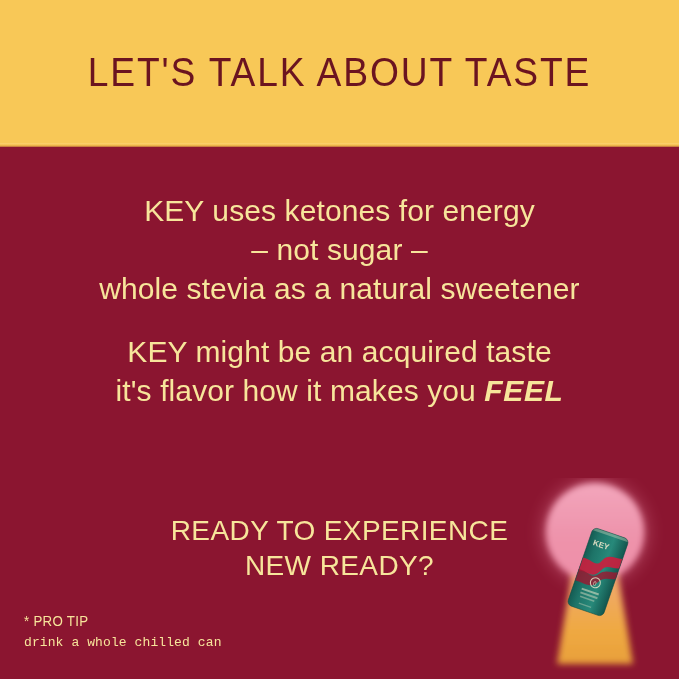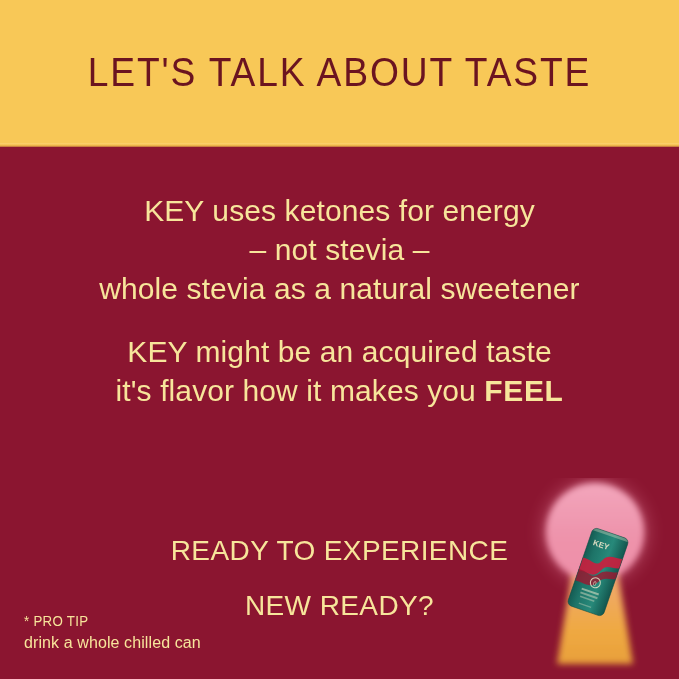--- a/index.html
+++ b/index.html
@@ -94,48 +94,49 @@
     width: 679px;
     text-align: center;
     color: #F7E59B;
     font-family: "Liberation Sans", sans-serif;
     font-size: 28px;
     font-weight: 400;
     line-height: 35px;
     letter-spacing: 0.4px;
     z-index: 6;
   }
-  .cta .line { display: block; white-space: nowrap; margin-top: 20px; }
+  .cta .line { display: block; white-space: nowrap; }
 
   .protip {
     position: absolute;
     left: 24px;
     top: 611px;
     z-index: 6;
     color: #F7E59B;
     font-family: "Liberation Sans", sans-serif;
   }
   .protip-head {
     display: block;
     font-size: 14px;
     line-height: 21px;
     letter-spacing: 0.3px;
     transform: scaleX(0.95);
     transform-origin: left center;
     white-space: nowrap;
   }
   .protip-body {
     display: block;
-    font-size: 16px;
+    font-size: 13px;
     line-height: 22px;
     letter-spacing: 0.1px;
     white-space: nowrap;
-  }
-
-  .italic-word { font-weight: 600; letter-spacing: 0.6px; }
+    font-family: Liberation Mono, monospace;
+  }
+
+  .italic-word { font-style: italic; font-weight: 600; letter-spacing: 0.6px; }
 
   
   .keyhole {
     position: absolute;
     left: 523px;
     top: 478px;
     width: 156px;
     height: 201px;
     z-index: 2;
   }
@@ -223,21 +224,21 @@
       <rect x="1" y="1" width="38" height="82" rx="5" ry="5" fill="none" stroke="#0E4A43" stroke-width="0.8" opacity="0.6"></rect>
     </svg>
   </div>
 
   <div class="header-band"></div>
   <div class="header-band-edge"></div>
   <div class="header-title">LET'S TALK ABOUT TASTE</div>
 
   <div class="para para-1">
     <span class="line">KEY uses ketones for energy</span>
-    <span class="line">– not stevia –</span>
+    <span class="line">– not sugar –</span>
     <span class="line">whole stevia as a natural sweetener</span>
   </div>
 
   <div class="para para-2">
     <span class="line">KEY might be an acquired taste</span>
     <span class="line"><span>it's flavor how it makes you </span><span class="italic-word">FEEL</span></span>
   </div>
 
   <div class="cta">
     <span class="line">READY TO EXPERIENCE</span>

